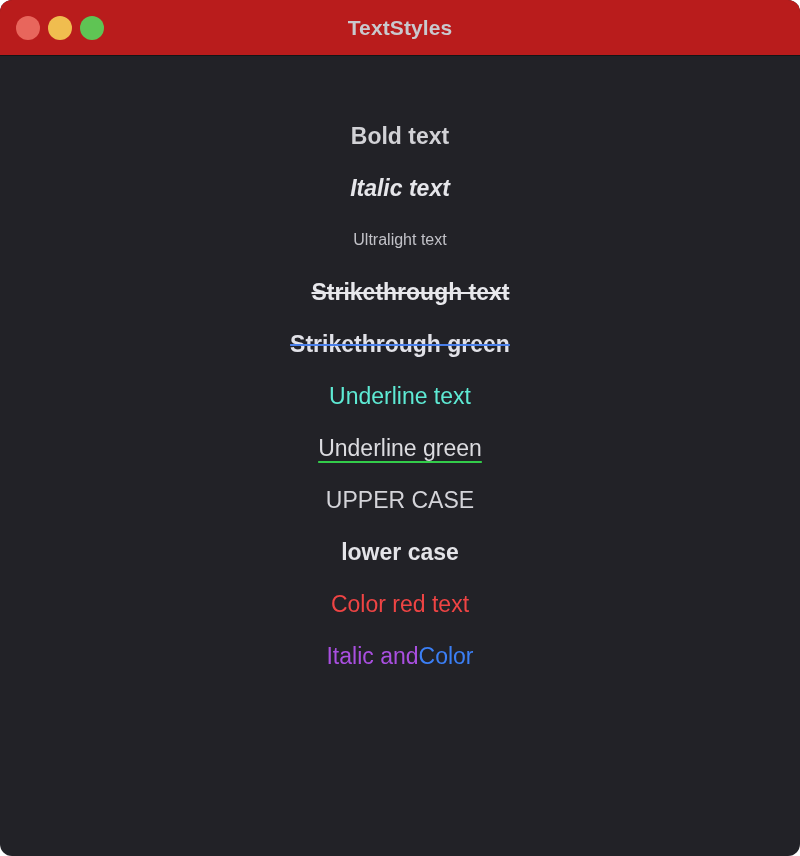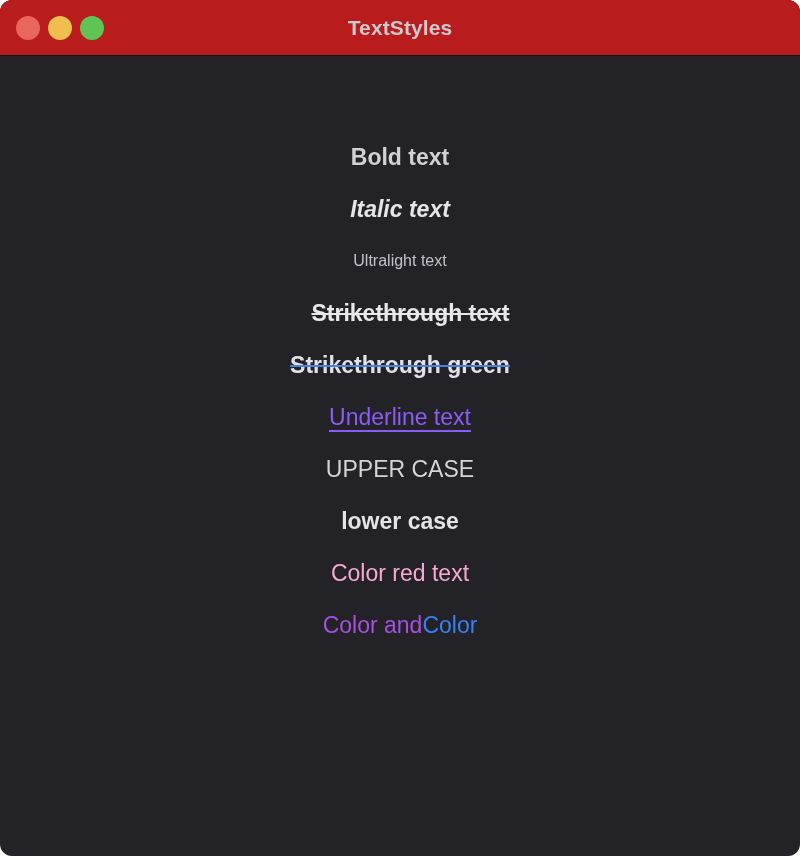--- a/index.html
+++ b/index.html
@@ -63,21 +63,21 @@
     color: #c9c9ce;
     letter-spacing: 0.1px;
     user-select: none;
   }
 
   
   .content {
     position: relative;
     height: 664px;
     background: #222227;
-    padding-top: 75px;
+    padding-top: 54px;
     box-sizing: border-box;
   }
 
   .row {
     height: 52px;
     display: flex;
     align-items: center;
     justify-content: center;
     font-size: 23px;
     color: #d6d6da;
@@ -97,37 +97,36 @@
   }
   .style-strike-blue {
     font-weight: 600;
     color: #e2e2e8;
     text-decoration: line-through;
     text-decoration-color: #4a7fe8;
     text-decoration-thickness: 2px;
   }
 
   .style-underline {
-    color: #8b5cf6;
-    text-decoration: underline;
+    color: #5eead4;
     text-underline-offset: 5px;
     text-decoration-thickness: 2px;
   }
   .style-underline-green {
     color: #dcdce0;
     text-decoration: underline;
     text-decoration-color: #33cc4a;
     text-underline-offset: 5px;
     text-decoration-thickness: 2px;
     text-decoration-skip-ink: all;
   }
 
   .style-upper  { color: #d4d4d9; }
   .style-lower  { color: #e4e4e8; font-weight: 600; }
-  .style-red    { color: #f9a8d4; }
+  .style-red    { color: #ef4444; }
 
   .style-purple { color: #a94fe0; }
   .style-blue   { color: #3b7ff5; }
 </style>
 </head>
 <body>
 
 <div class="window">
 
   <div class="titlebar">
@@ -158,32 +157,35 @@
     </div>
 
     <div class="row">
       <span class="style-strike-blue">Strikethrough green</span>
     </div>
 
     <div class="row">
       <span class="style-underline">Underline text</span>
     </div>
 
+    <div class="row">
+      <span class="style-underline-green">Underline green</span>
+    </div>
 
     <div class="row">
       <span class="style-upper">UPPER CASE</span>
     </div>
 
     <div class="row">
       <span class="style-lower">lower case</span>
     </div>
 
     <div class="row">
       <span class="style-red">Color red text</span>
     </div>
 
     <div class="row">
-      <span class="style-purple">Color and </span>
+      <span class="style-purple">Italic and </span>
         <span class="style-blue">Color</span>
     </div>
 
   </div>
 </div>
 
 </body></html>

